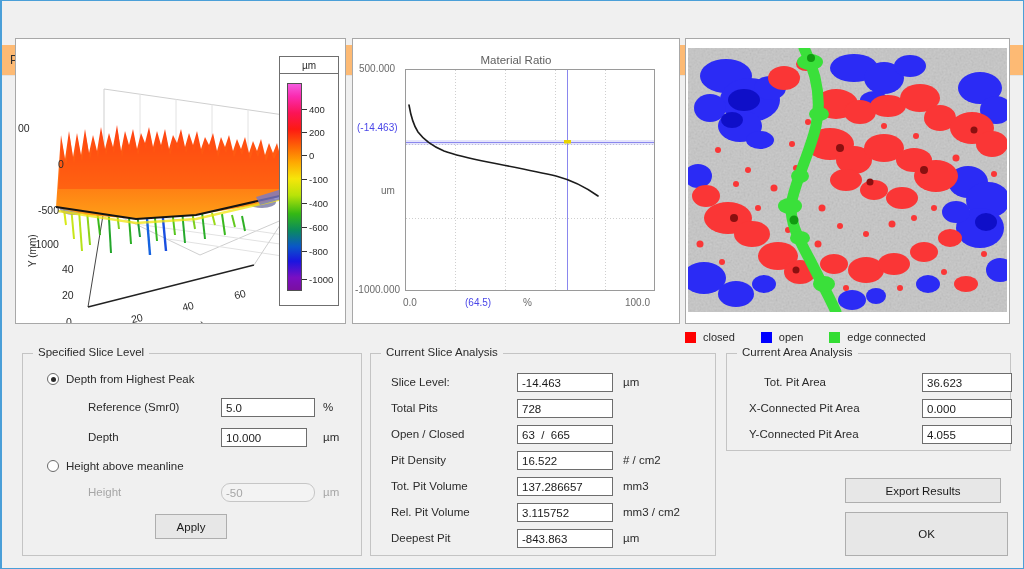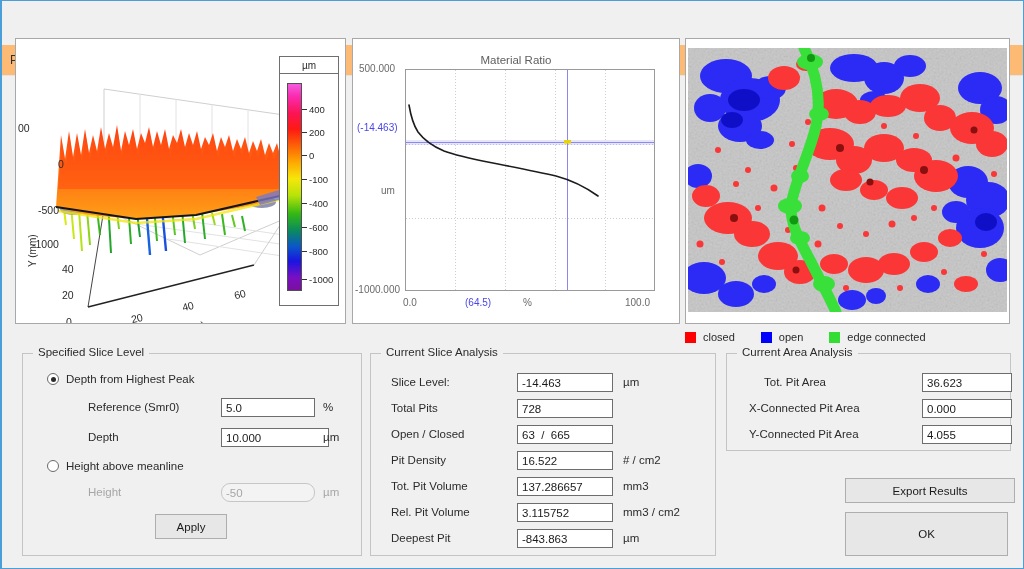--- a/index.html
+++ b/index.html
@@ -154,21 +154,21 @@
   }
   .radio-label { font-size: 11.5px; color: #2b2b2b; }
 
   .btn {
     position: absolute; box-sizing: border-box;
     background: #e7e7e7; border: 1px solid #aeaeae;
     font-family: "Liberation Sans", sans-serif; font-size: 11.5px; color: #1a1a1a;
     display: flex; align-items: center; justify-content: center;
   }
   #btn-apply  { left: 153px; top: 513px; width: 72px; height: 25px; }
-  #btn-export { left: 843px; top: 477px; width: 170px; height: 25px; }
+  #btn-export { left: 843px; top: 477px; width: 156px; height: 25px; }
   #btn-ok     { left: 843px; top: 511px; width: 163px; height: 44px; }
 </style>
 </head>
 <body>
 
 <div class="window">
 
   <div class="titlebar">
     <div class="title-text">Pit/Porosity Analysis</div>
     <div class="win-btns">
@@ -500,21 +500,21 @@
     <div class="radio-row" style="left:24px; top:19px;">
       <span class="radio checked"></span>
       <span class="radio-label">Depth from Highest Peak</span>
     </div>
 
     <div class="row-label" style="left:65px; top:47px;text-align:center;">Reference (Smr0)</div>
     <input class="field" style="left: 198px; top: 44px; width: 94px;" value="5.0">
     <div class="unit" style="left:300px; top:47px;">%</div>
 
     <div class="row-label" style="left:65px; top:77px;">Depth</div>
-    <input class="field" style="left: 198px; top: 74px; width: 108px;" value="10.000">
+    <input class="field" style="left: 198px; top: 74px; width: 86px;" value="10.000">
     <div class="unit" style="left:300px; top:77px;">µm</div>
 
     <div class="radio-row" style="left:24px; top:106px;">
       <span class="radio"></span>
       <span class="radio-label">Height above meanline</span>
     </div>
 
     <div class="row-label disabled" style="left:65px; top:132px;">Height</div>
     <input class="field disabled" style="left: 198px; top: 129px; width: 94px; border-radius: 9px;" disabled="" value="-50">
     <div class="unit disabled" style="left:300px; top:132px;">µm</div>

